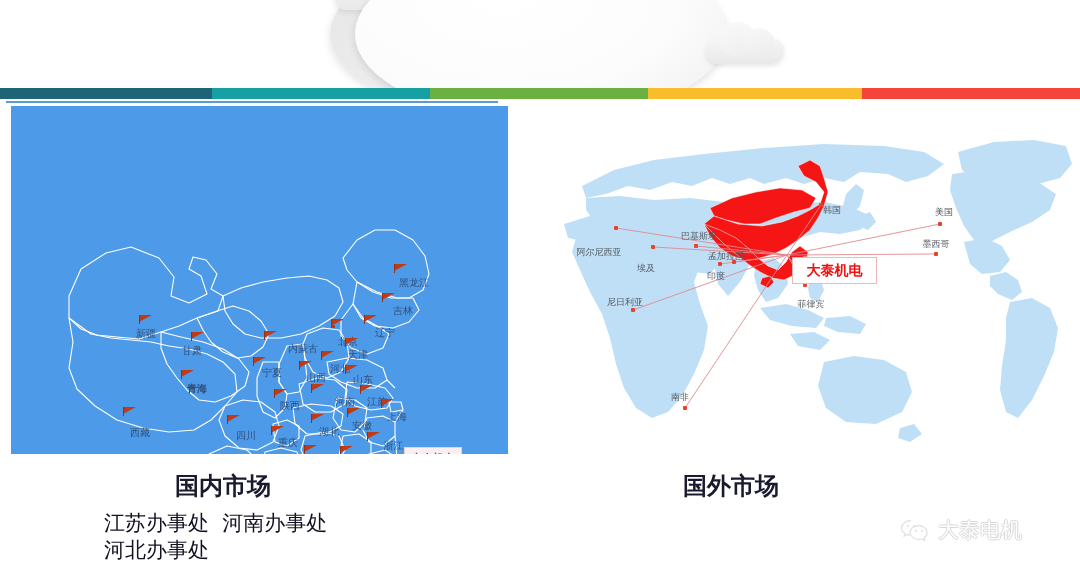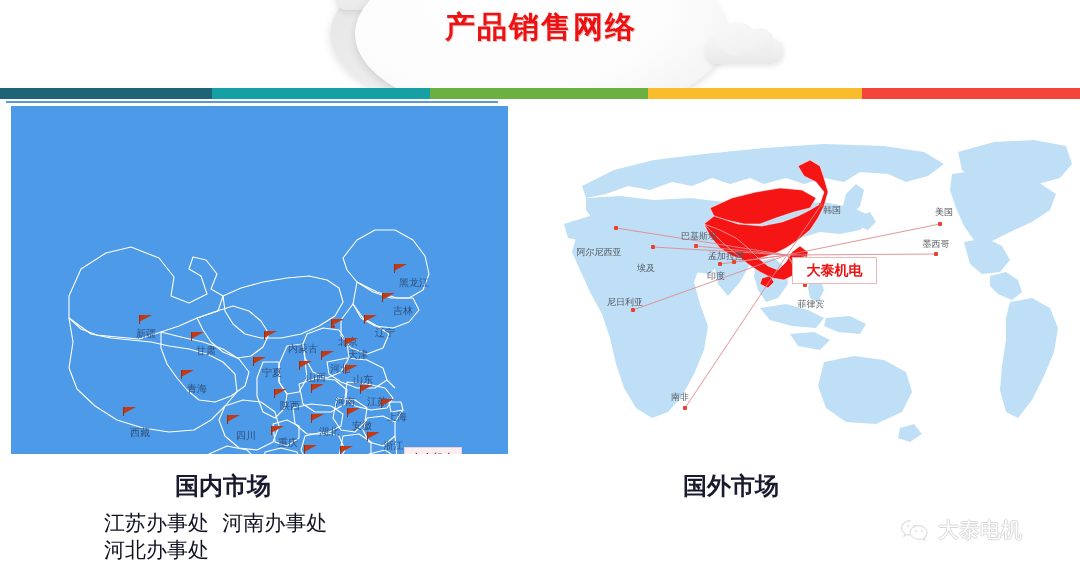--- a/index.html
+++ b/index.html
@@ -233,21 +233,20 @@
 
 <div id="header">
   <div id="plate-shadow"></div>
   <div class="cloud-blob" id="blob-tab"></div>
   <div id="title-plate"></div>
   <div id="cloud-right">
     <div class="c1"></div>
       <div class="c2"></div>
       <div class="c3"></div>
   </div>
-  <div id="header-title">产品销售网络</div>
 </div>
 
 <div id="colorbar">
   <div class="seg" style="width:212px;background:#1f6476"></div>
   <div class="seg" style="width:218px;background:#16a0a4"></div>
   <div class="seg" style="width:218px;background:#6cb042"></div>
   <div class="seg" style="width:214px;background:#f9bc2c"></div>
   <div class="seg" style="width:218px;background:#f5453a"></div>
 </div>
 <div id="thin-rule"></div>
@@ -314,23 +313,23 @@
 
       <path d="M274 412 L286 410 L292 418 L286 426 L274 424 L270 418 Z"></path>
 
       <path d="M376 274 L384 282 M392 304 L384 316 M384 330 L386 352"></path>
     </g>
   </svg>
 
   <div id="china-labels">
       <div class="prov-label" style="left: 135px; top: 223px;">新疆</div>
       <div class="flag" style="left: 128px; top: 209px;"></div>
-      <div class="prov-label" style="left: 195px; top: 240px;">甘肃</div>
+      <div class="prov-label" style="left: 181px; top: 240px;">甘肃</div>
       <div class="flag" style="left: 180px; top: 226px;"></div>
-      <div class="prov-label" style="left: 186px; top: 278px;">青海</div>
+      <div class="prov-label" style="left: 186px; top: 278px; font-weight: bold;">青海</div>
       <div class="flag" style="left: 170px; top: 264px;"></div>
       <div class="prov-label" style="left: 129px; top: 322px;">西藏</div>
       <div class="flag" style="left: 112px; top: 301px;"></div>
       <div class="prov-label" style="left: 292px; top: 238px;">内蒙古</div>
       <div class="flag" style="left: 253px; top: 225px;"></div>
       <div class="prov-label" style="left: 261px; top: 262px;">宁夏</div>
       <div class="flag" style="left: 242px; top: 251px;"></div>
       <div class="prov-label" style="left: 235px; top: 325px;">四川</div>
       <div class="flag" style="left: 216px; top: 309px;"></div>
       <div class="prov-label" style="left: 279px; top: 295px;">陕西</div>

